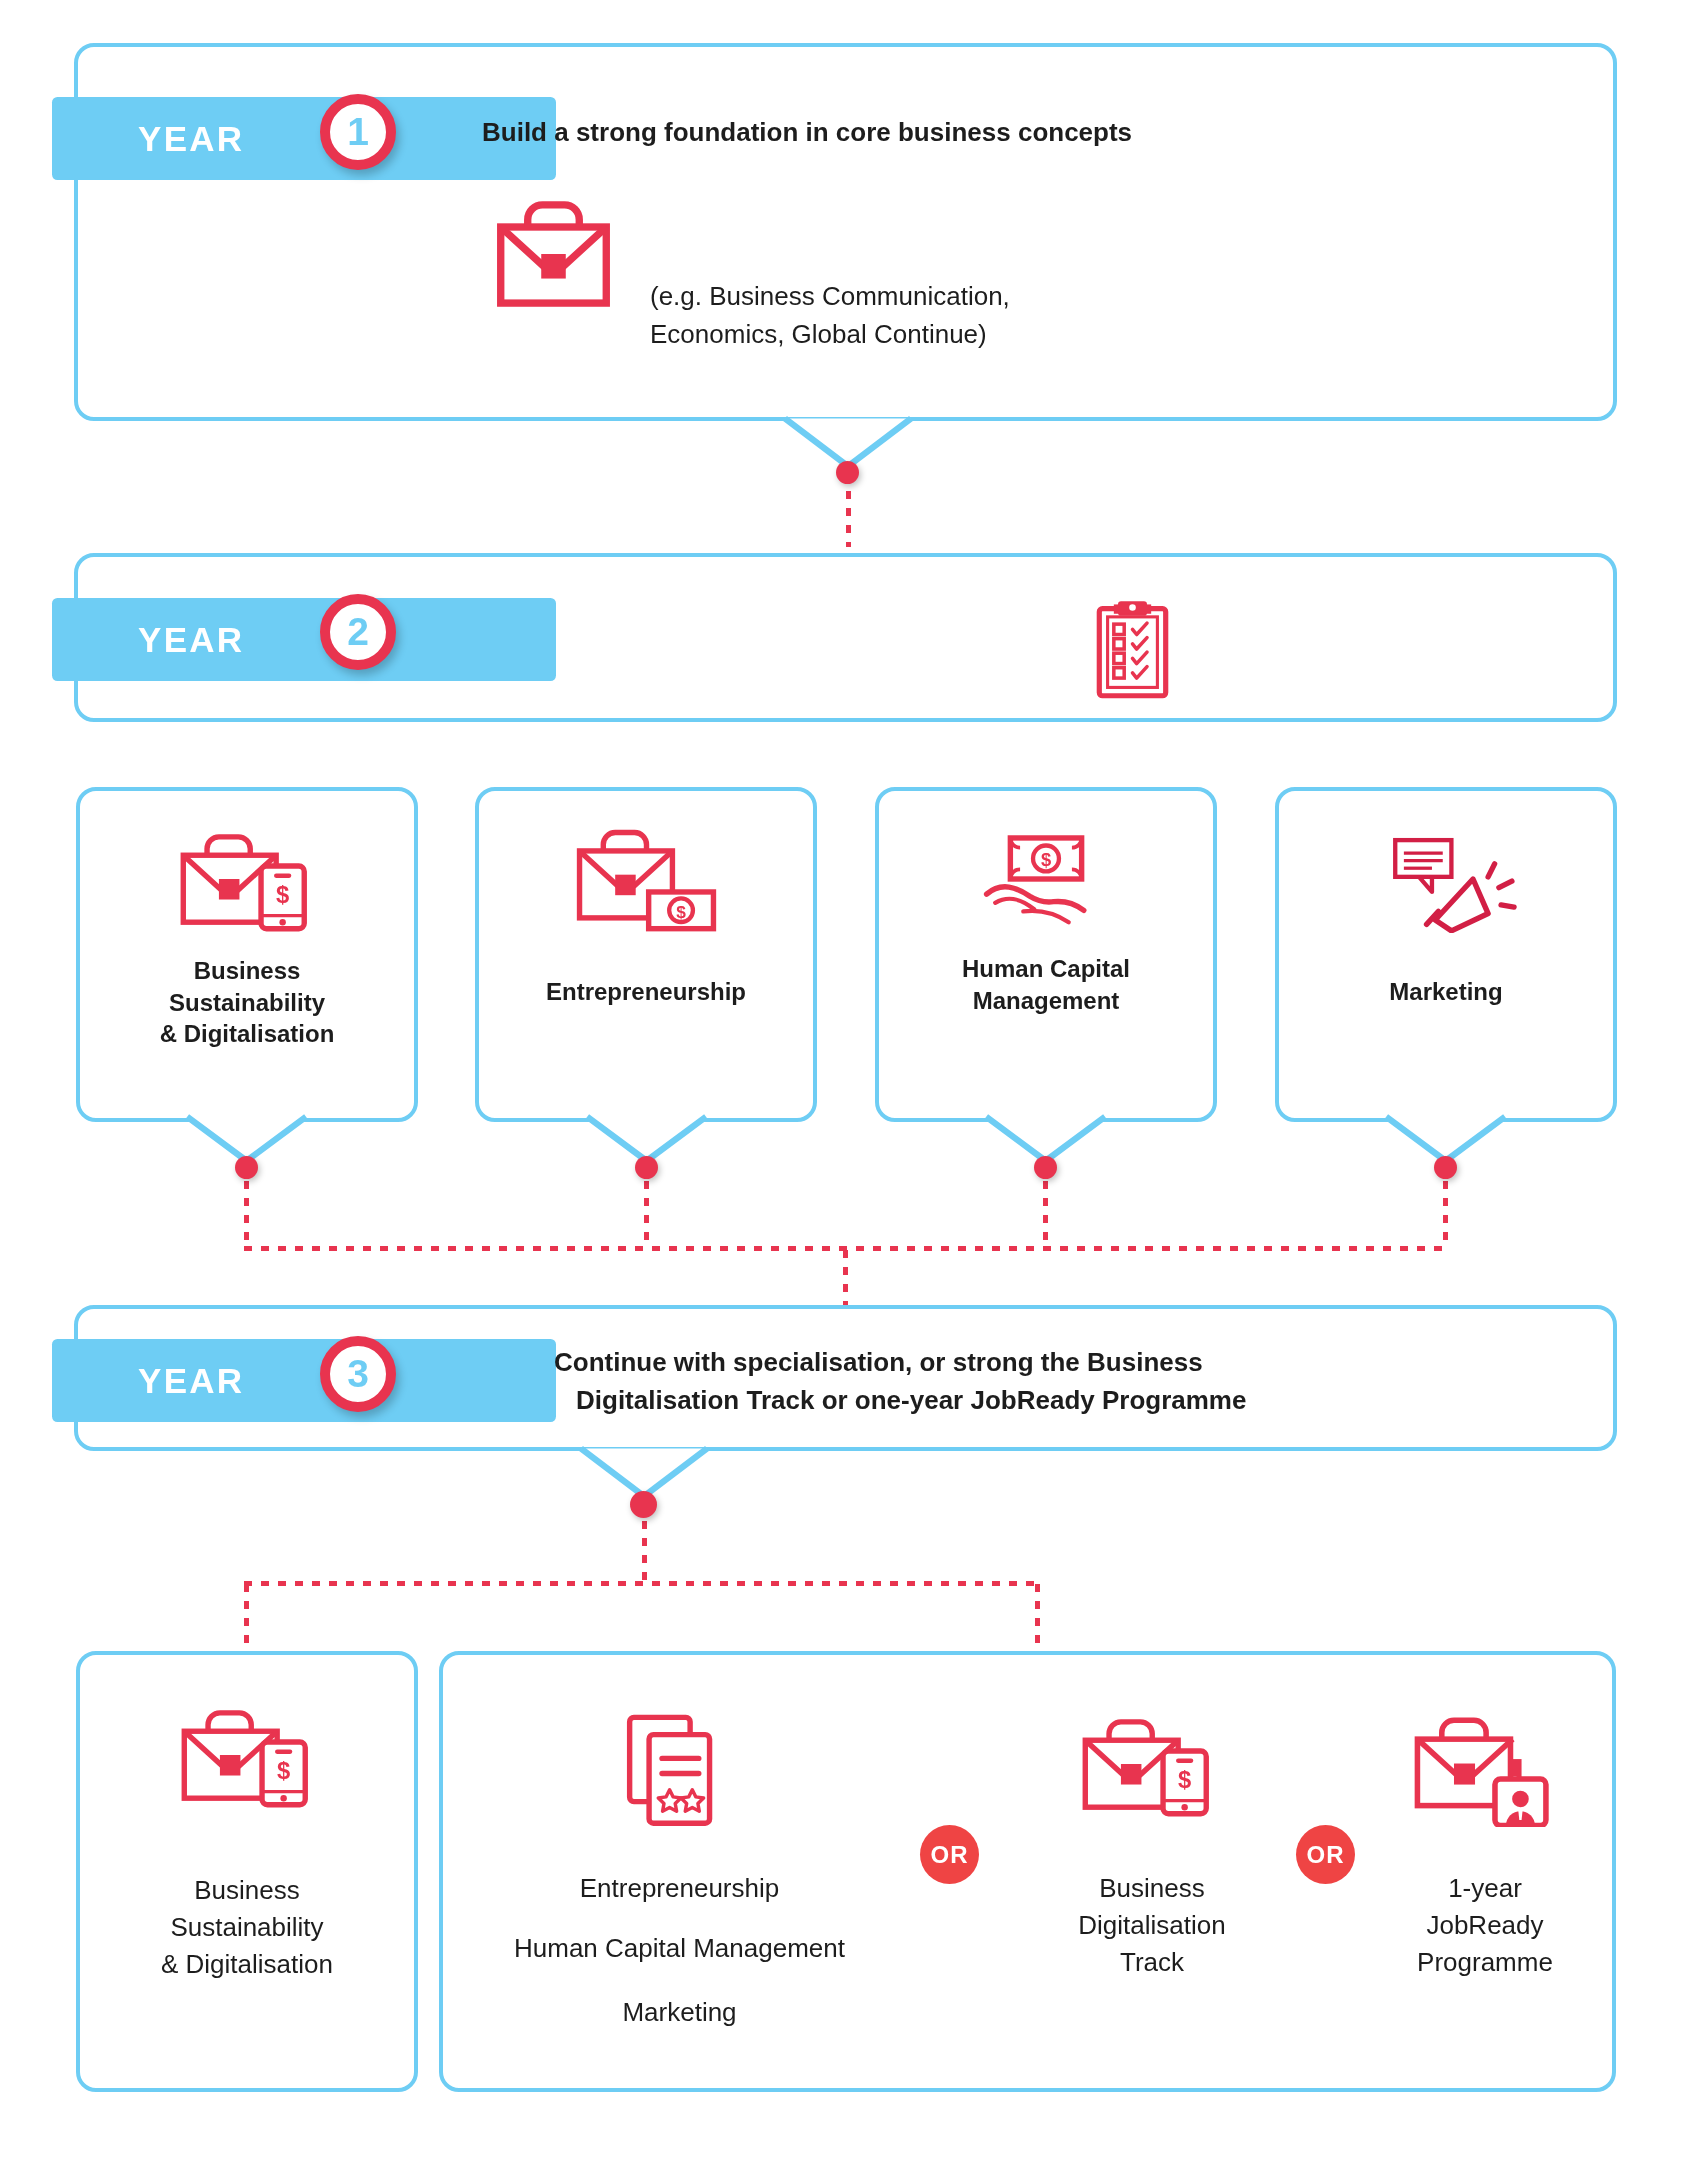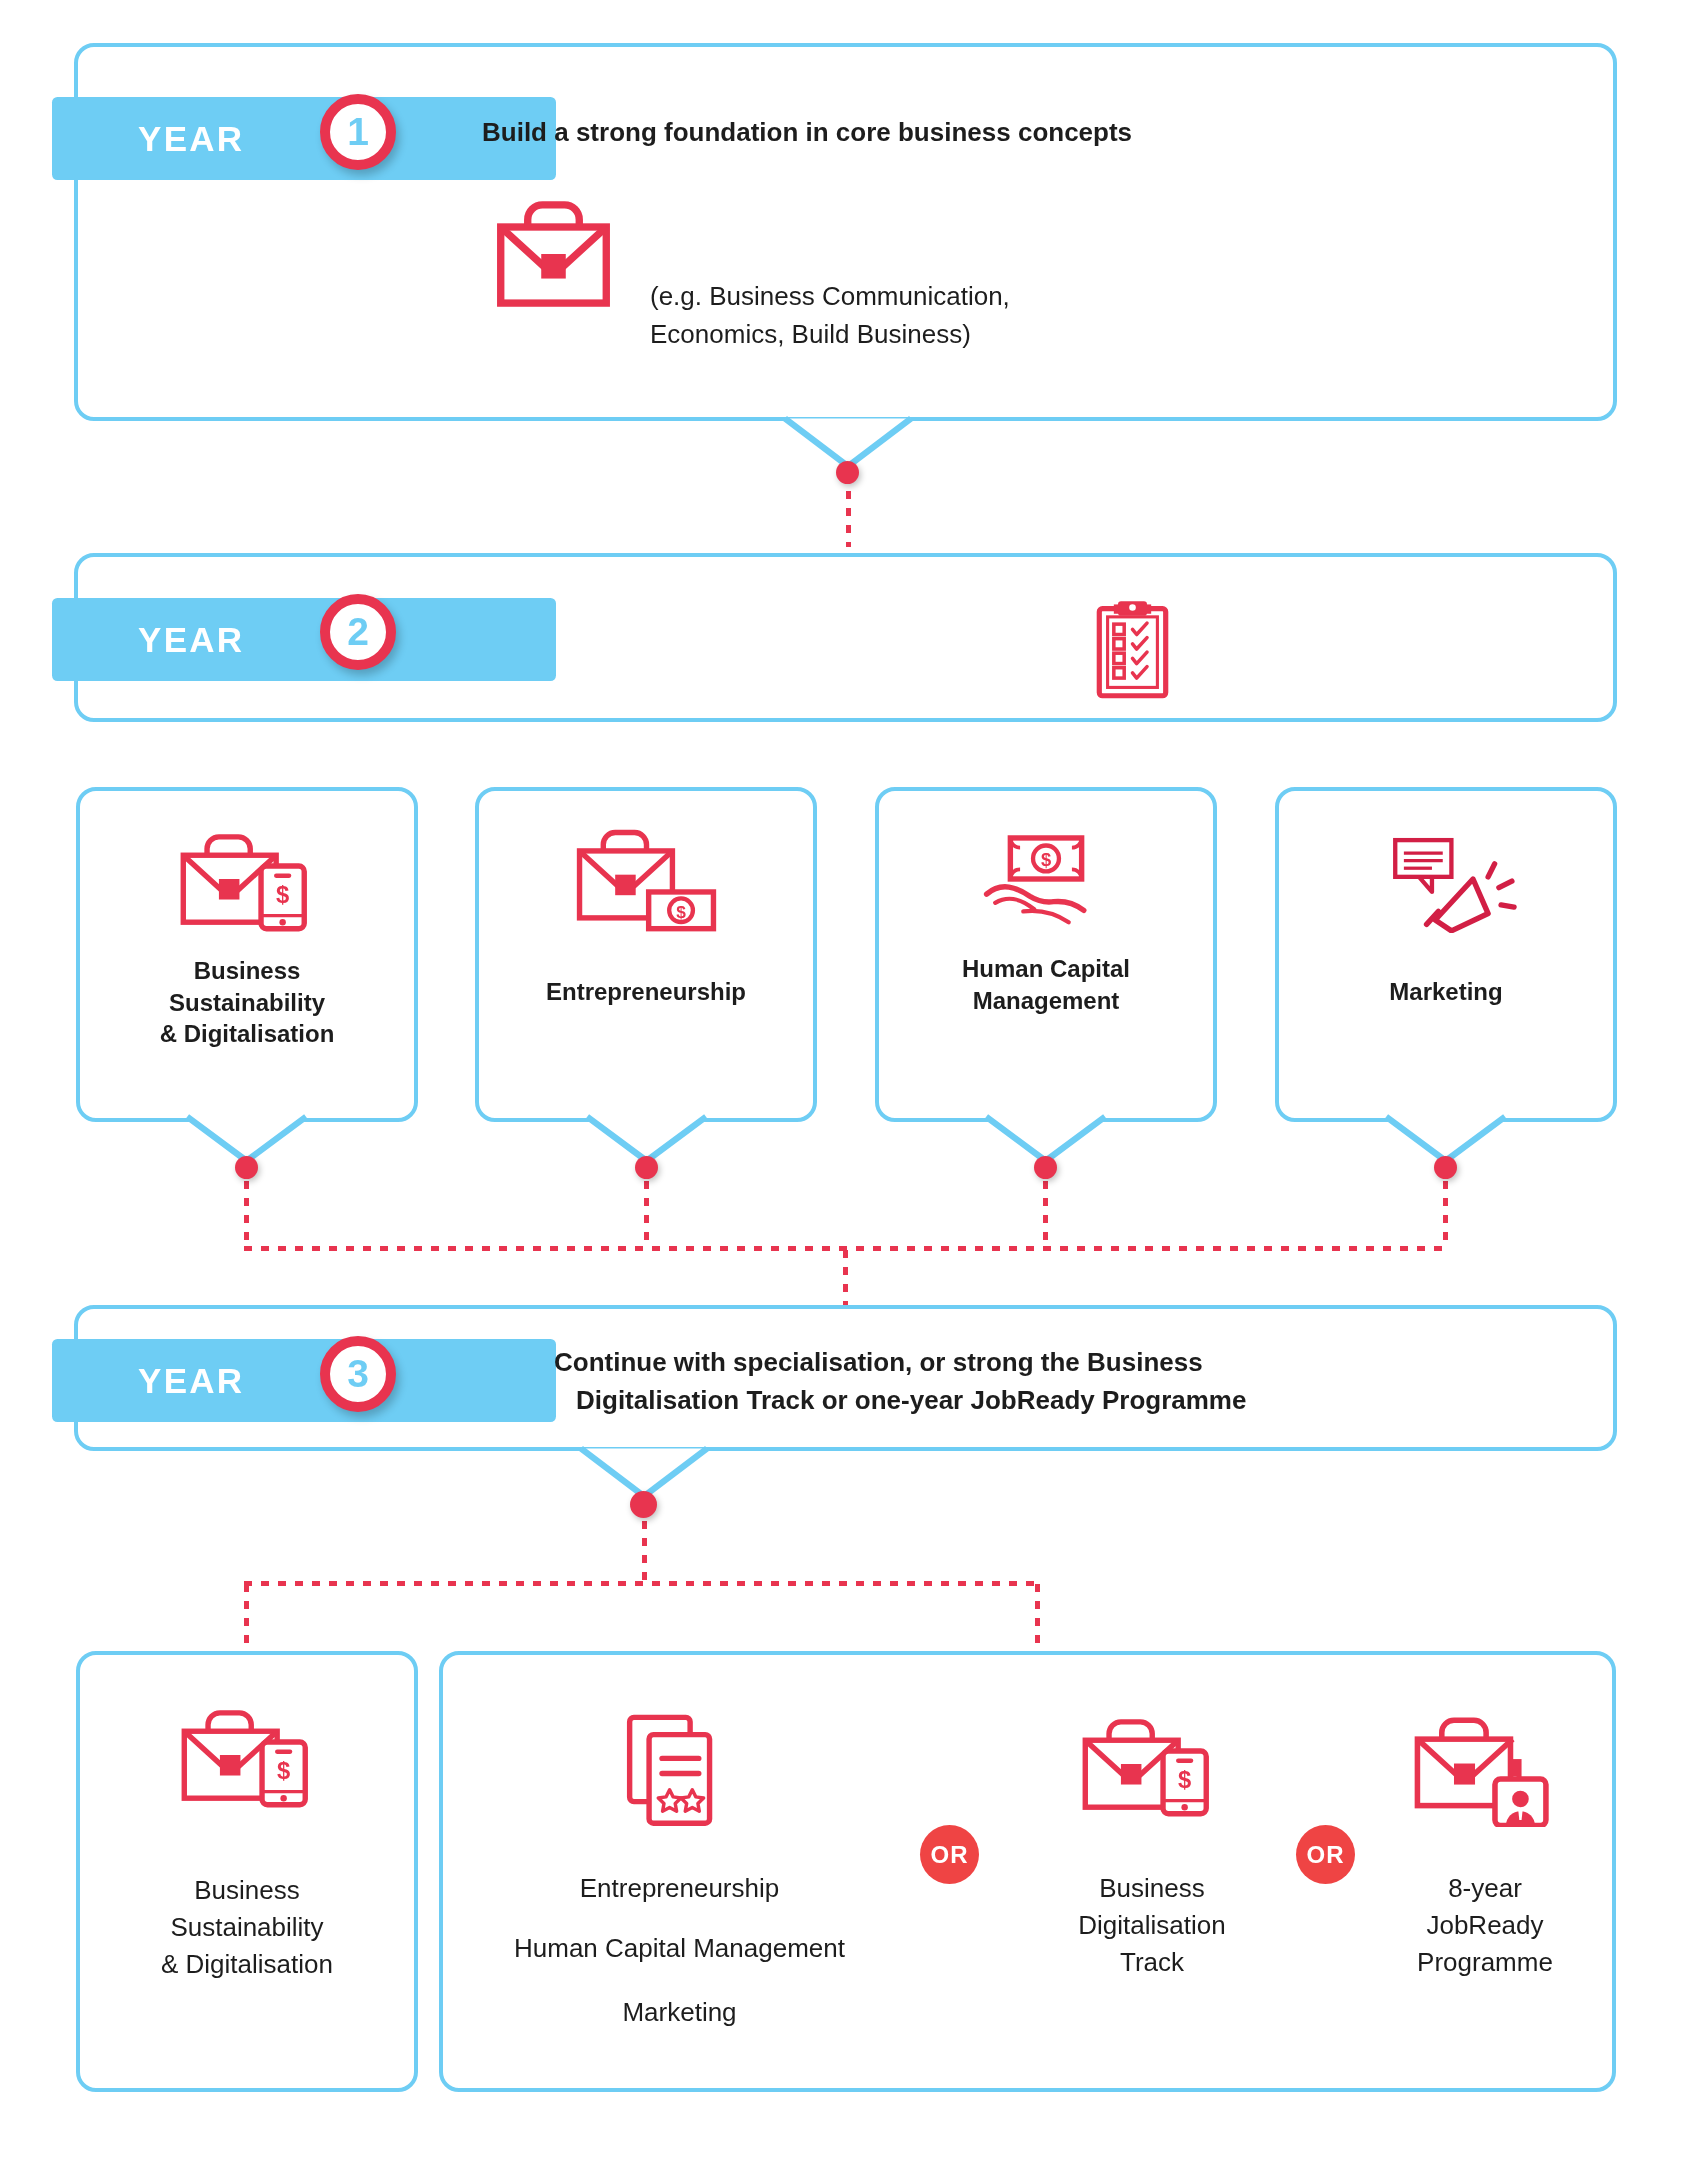--- a/index.html
+++ b/index.html
@@ -145,21 +145,21 @@
   <div class="iconbox" style="left:486px;top:191px;width:135px;height:126px;">
     <svg viewBox="0 0 110 100" width="135" height="126">
       <rect x="12" y="28" width="86" height="62" fill="none" stroke="#E8344F" stroke-width="6"></rect>
       <path d="M34 28 V22 a12 12 0 0 1 12 -12 h18 a12 12 0 0 1 12 12 V28" fill="none" stroke="#E8344F" stroke-width="6"></path>
       <path d="M12 28 L47 60 H63 L98 28" fill="none" stroke="#E8344F" stroke-width="6"></path>
       <rect x="45" y="50" width="20" height="20" fill="#E8344F"></rect>
     </svg>
   </div>
 
   <div class="subtext" style="left:650px;top:279px;width:630px;">(e.g. Business Communication,</div>
-  <div class="subtext" style="left:650px;top:317px;width:630px;">Economics, Build Business)</div>
+  <div class="subtext" style="left:650px;top:317px;width:630px;">Economics, Global Continue)</div>
 
   <div class="vnotch" style="left:776px;top:414px;width:144px;height:63px;">
     <svg width="144" height="63" viewBox="0 0 160 70">
       <path d="M10 5 L80 58 L150 5" fill="#ffffff" stroke="#6ECDF4" stroke-width="7" stroke-linejoin="round"></path>
     </svg>
   </div>
   <div class="dot" style="left:836px;top:461px;"></div>
   <div class="dline-v" style="left:846px;top:491px;height:56px;"></div>
 
   <div class="obox" style="left:74px;top:553px;width:1543px;height:169px;"></div>
@@ -405,19 +405,19 @@
       <rect x="86" y="44" width="12" height="22" fill="#E8344F"></rect>
       <circle cx="92" cy="62" r="2.6" fill="#ffffff"></circle>
       <rect x="74" y="62" width="46" height="42" rx="5" fill="#ffffff" stroke="#E8344F" stroke-width="5"></rect>
       <circle cx="97" cy="80" r="7.5" fill="#E8344F"></circle>
       <path d="M84 104 a13 13 0 0 1 26 0 Z" fill="#E8344F"></path>
       <path d="M95 90 l4 0 l-1 9 l-2 0 Z" fill="#ffffff"></path>
     </svg>
   </div>
 
   <div class="bottomlbl" style="left:1359px;top:1870px;width:252px;">
-    <div>8-year</div>
+    <div>1-year</div>
     <div>JobReady</div>
     <div>Programme</div>
   </div>
 
 </div>
 
 
 </body></html>

